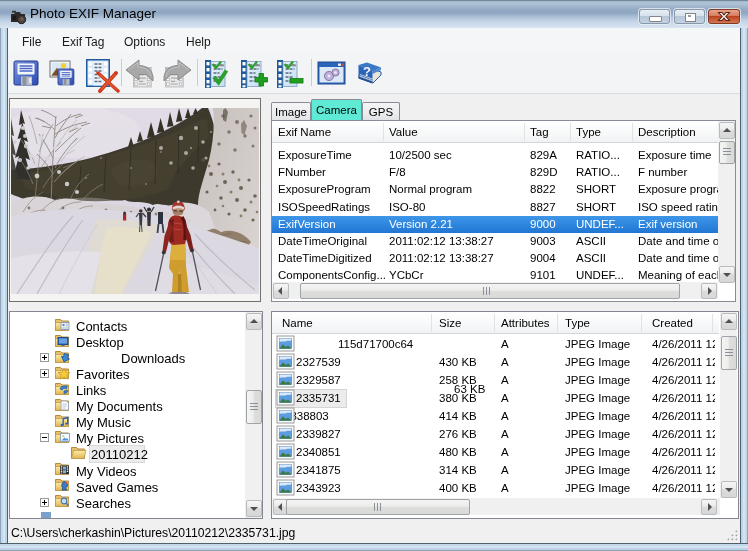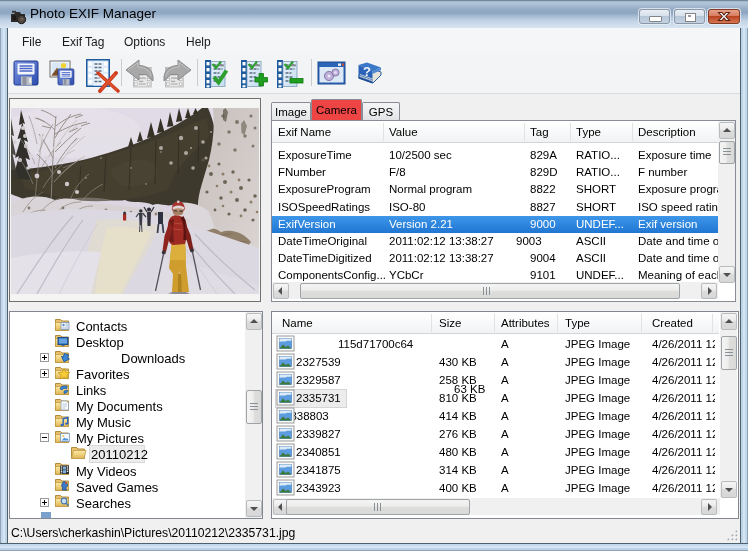--- a/index.html
+++ b/index.html
@@ -447,21 +447,21 @@
             <circle cx="75" cy="70" r="0.8"></circle>
         <circle cx="180" cy="40" r="0.9"></circle>
             <circle cx="200" cy="24" r="0.9"></circle>
       </g>
     </svg>
     </div>
   </div>
 
   <div class="abs tabstrip">
     <div class="tab" style="left:0px;top:3px;width:40px;height:20px;padding-top:3px;">Image</div>
-    <div class="tab" style="left:40px;top:0px;width:51px;height:22px;padding-top:4px;background:#ef4444;border-color:#898c95;">Camera</div>
+    <div class="tab" style="left:40px;top:0px;width:51px;height:22px;padding-top:4px;background:#5eead4;border-color:#898c95;">Camera</div>
     <div class="tab" style="left:91px;top:3px;width:38px;height:19px;padding-top:3px;">GPS</div>
   </div>
   <div class="abs panel tabpanel" id="exifpanel">
 
     <div class="lvhead" style="width:446px;">
       <div class="col" style="left:6px;">Exif Name</div>
       <div class="col" style="left:117px;">Value</div>
       <div class="col" style="left:258px;text-align:center;">Tag</div>
       <div class="col" style="left:304px;">Type</div>
       <div class="col" style="left:366px;">Description</div>
@@ -492,21 +492,21 @@
         <div class="cell" style="left:304px;top:55px;">SHORT</div>
         <div class="cell" style="left:366px;top:55px;">ISO speed rating</div>
       <div style="position:absolute;left:0;top:70px;width:446px;height:17px;background:linear-gradient(#3e96e9,#2076d2);"></div>
       <div class="cell sel" style="left:6px;top:72px;">ExifVersion</div>
         <div class="cell sel" style="left:117px;top:72px;">Version 2.21</div>
         <div class="cell sel" style="left:258px;top:72px;">9000</div>
         <div class="cell sel" style="left:304px;top:72px;">UNDEF...</div>
         <div class="cell sel" style="left:366px;top:72px;">Exif version</div>
       <div class="cell" style="left:6px;top:89px;">DateTimeOriginal</div>
         <div class="cell" style="left:117px;top:89px;">2011:02:12 13:38:27</div>
-        <div class="cell" style="left:244px;top:89px;">9003</div>
+        <div class="cell" style="left:258px;top:89px;">9003</div>
         <div class="cell" style="left:304px;top:89px;">ASCII</div>
         <div class="cell" style="left:366px;top:89px;">Date and time of</div>
       <div class="cell" style="left:6px;top:106px;">DateTimeDigitized</div>
         <div class="cell" style="left:117px;top:106px;">2011:02:12 13:38:27</div>
         <div class="cell" style="left:258px;top:106px;">9004</div>
         <div class="cell" style="left:304px;top:106px;">ASCII</div>
         <div class="cell" style="left:366px;top:106px;">Date and time of</div>
       <div class="cell" style="left:6px;top:123px;width:108px;overflow:hidden;">ComponentsConfig...</div>
         <div class="cell" style="left:117px;top:123px;">YCbCr</div>
         <div class="cell" style="left:258px;top:123px;">9101</div>
@@ -662,21 +662,21 @@
       <div class="cell" style="left:24px;top:39px;">2329587</div>
       <div class="cell" style="left:24px;top:57px;">2335731</div>
       <div class="cell" style="left:12px;top:75px;">2338803</div>
       <div class="cell" style="left:24px;top:93px;">2339827</div>
       <div class="cell" style="left:24px;top:111px;">2340851</div>
       <div class="cell" style="left:24px;top:129px;">2341875</div>
       <div class="cell" style="left:24px;top:147px;">2343923</div>
       <div class="cell" style="left:182px;top:3px;margin-top:45px;">63 KB</div>
       <div class="cell" style="left:167px;top:21px;">430 KB</div>
       <div class="cell" style="left:167px;top:39px;">258 KB</div>
-      <div class="cell" style="left:167px;top:57px;">810 KB</div>
+      <div class="cell" style="left:167px;top:57px;">380 KB</div>
       <div class="cell" style="left:167px;top:75px;">414 KB</div>
       <div class="cell" style="left:167px;top:93px;">276 KB</div>
       <div class="cell" style="left:167px;top:111px;">480 KB</div>
       <div class="cell" style="left:167px;top:129px;">314 KB</div>
       <div class="cell" style="left:167px;top:147px;">400 KB</div>
       <div class="cell" style="left:229px;top:3px;">A</div>
       <div class="cell" style="left:229px;top:21px;">A</div>
       <div class="cell" style="left:229px;top:39px;">A</div>
       <div class="cell" style="left:229px;top:57px;">A</div>
       <div class="cell" style="left:229px;top:75px;">A</div>

